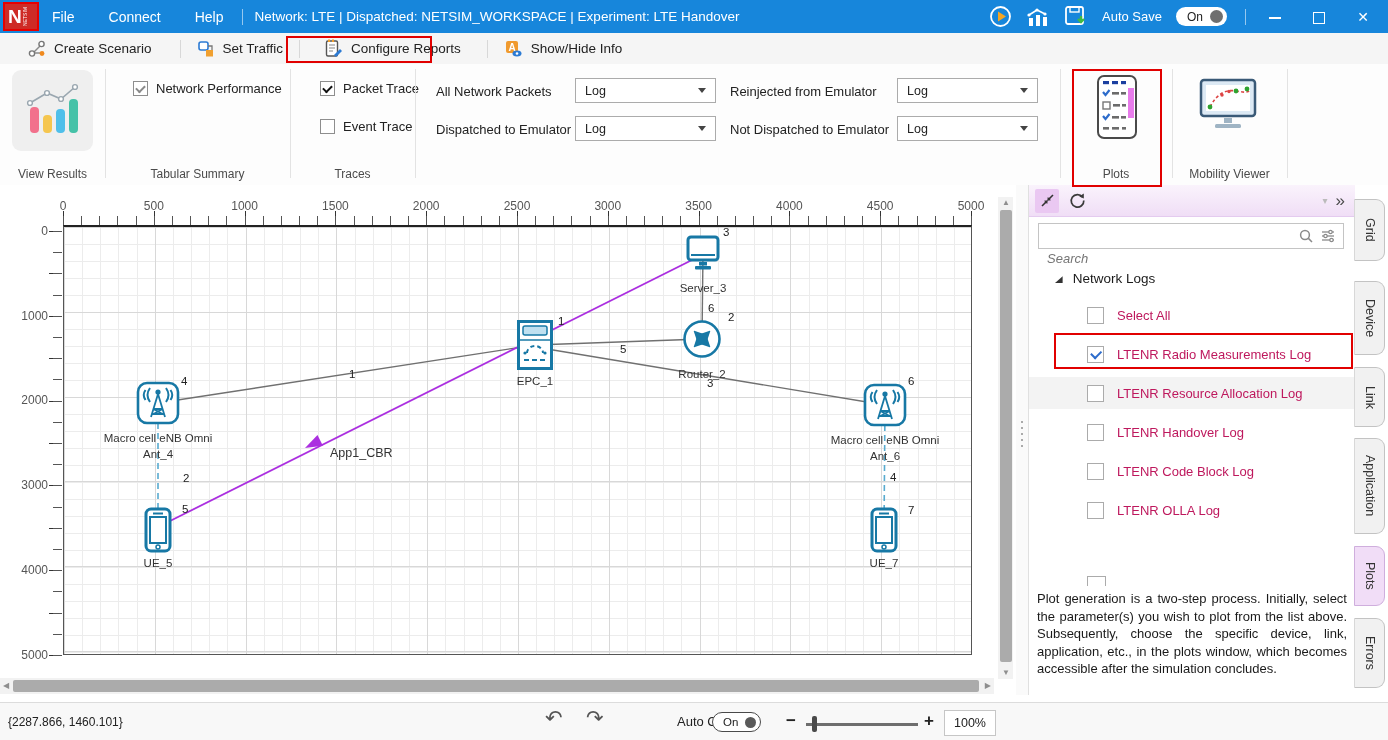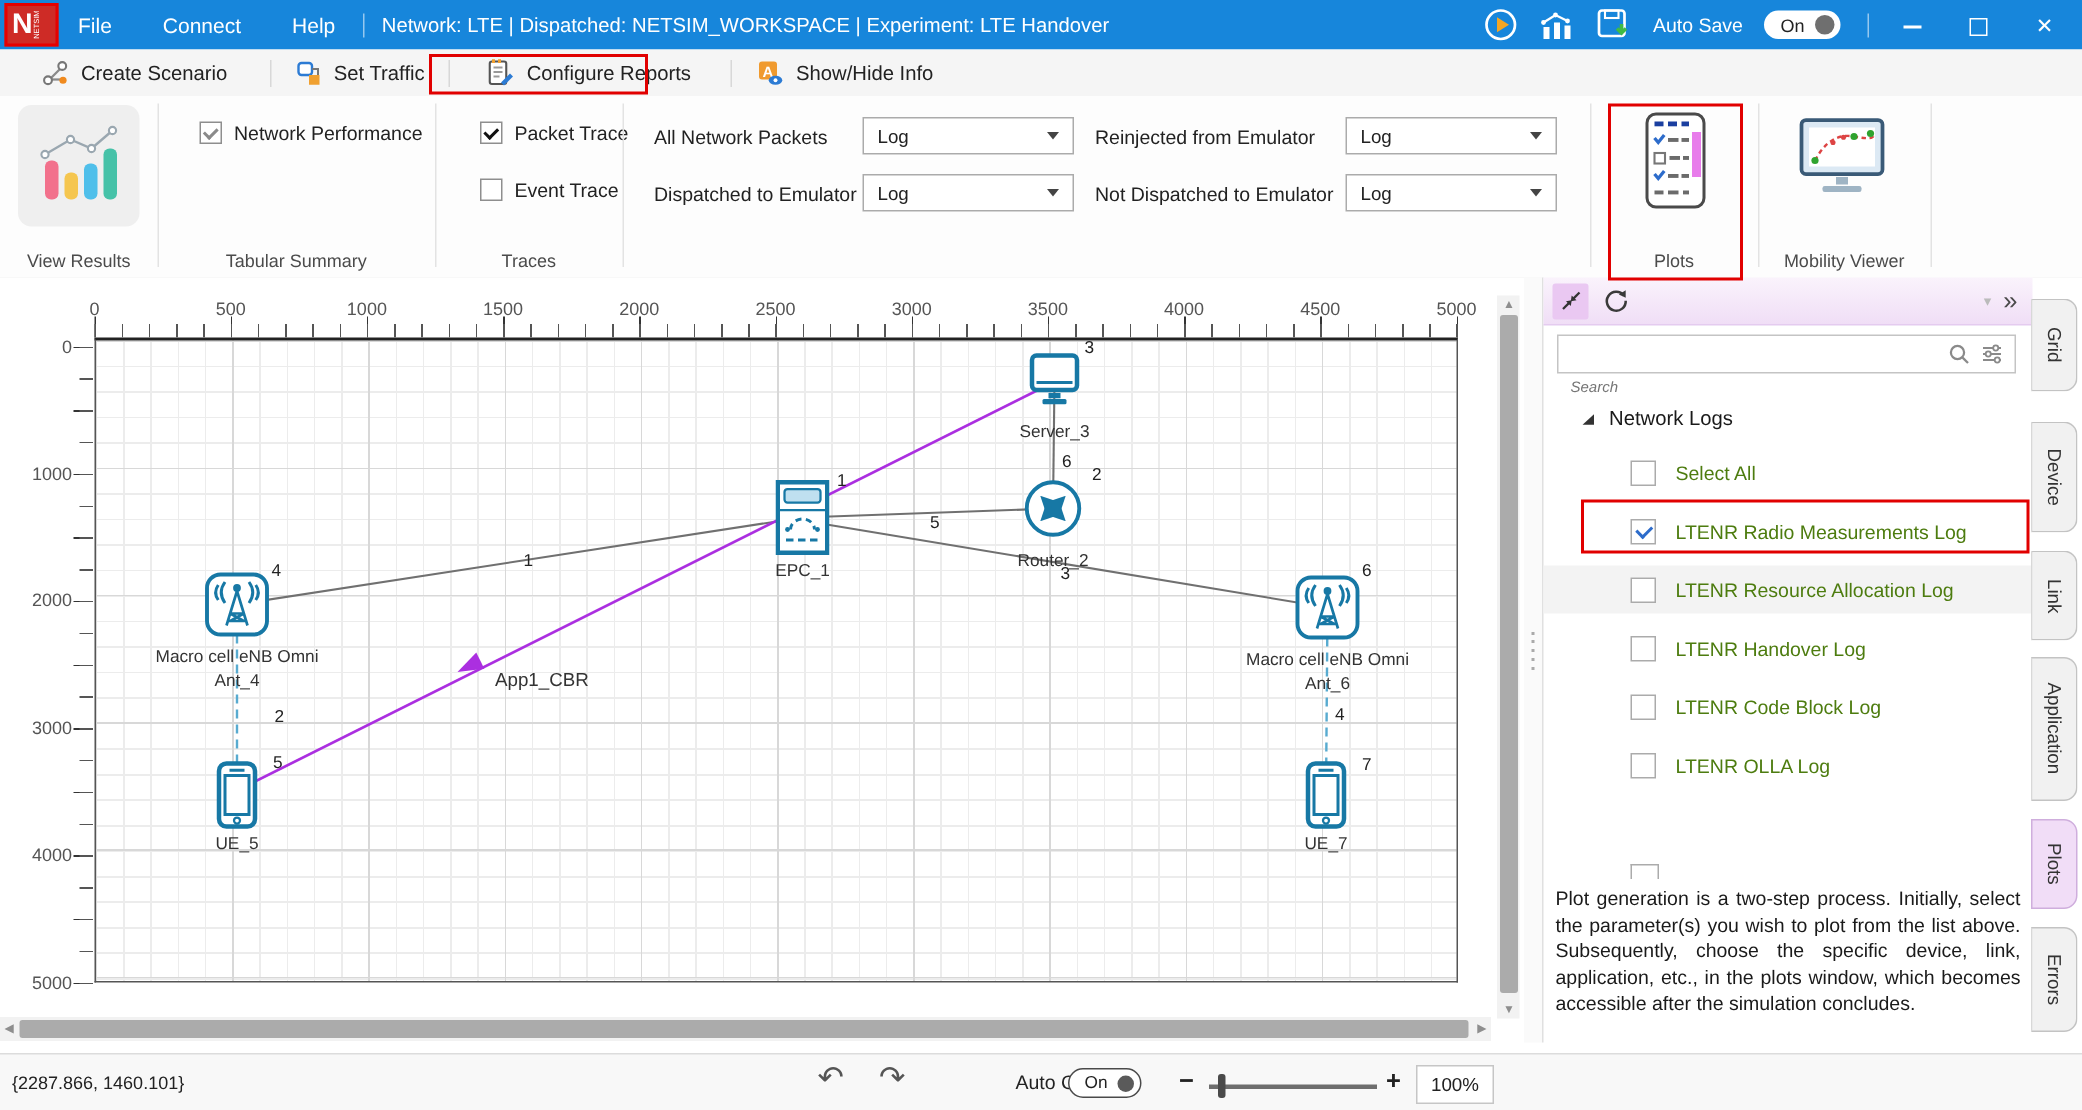--- a/index.html
+++ b/index.html
@@ -73,29 +73,29 @@
   .splitter .dots{position:absolute;left:5px;top:236px;width:2px;height:26px;
     background:repeating-linear-gradient(to bottom,#AAA 0 2px,transparent 2px 6px);}
   
   .panel{position:absolute;left:1028px;top:0;width:326px;height:510px;background:#fff;border-left:1px solid #E0E0E0;}
   .phead{position:absolute;left:0;top:0;width:100%;height:31px;background:linear-gradient(#FAF3FC,#F0DEF6);
     border-bottom:1px solid #E4CBEF;display:flex;align-items:center;}
   .ph-btn{width:24px;height:24px;margin-left:6px;display:flex;align-items:center;justify-content:center;}
   .ph-btn.active{background:#EAC8F2;border-radius:2px;}
   .searchbox{position:absolute;left:9px;top:38px;width:306px;height:26px;border:1px solid #C4C4C4;background:#fff;
     box-sizing:border-box;display:flex;align-items:center;}
-  .searchbox input{border:none;outline:none;flex:1;font-size:10px;font-style:italic;color:#404040;padding:0 8px;
+  .searchbox input{border:none;outline:none;flex:1;font-size:13px;font-style:italic;color:#404040;padding:0 8px;
     font-family:"Liberation Sans",sans-serif;background:transparent;margin-top:44px;}
   .tree-root{position:absolute;left:26px;top:86px;display:flex;align-items:center;gap:10px;font-size:13.5px;color:#1a1a1a;}
   .expander{font-size:10px;color:#333;transform:scaleY(.9);}
   .prow{position:absolute;left:0;width:100%;height:32px;display:flex;align-items:center;}
   .prow .cbx{width:17px;height:17px;border:1px solid #ABABAB;background:#fff;box-sizing:border-box;margin-left:58px;position:relative;flex:none;}
   .prow .cbx.checked::after{content:"";position:absolute;left:2.5px;top:3px;width:8px;height:4.5px;
     border-left:2.4px solid #2D6CCB;border-bottom:2.4px solid #2D6CCB;transform:rotate(-45deg);}
-  .prow .plabel{font-size:13px;color:#4d7c0f;margin-left:13px;}
+  .prow .plabel{font-size:13px;color:#be185d;margin-left:13px;}
   .hl{background:#F3F3F3;}
   .pdesc{position:absolute;left:8px;top:405px;width:310px;font-size:13px;line-height:17.5px;color:#1a1a1a;text-align:justify;}
   .halfcb{position:absolute;left:58px;top:391px;width:17px;height:9px;border:1px solid #ABABAB;border-bottom:none;background:#fff;}
   
   .vtab{position:absolute;left:1354px;width:31px;background:#F1F1F1;border:1px solid #C3C3C3;border-left:1px solid #D8D8D8;
     border-radius:0 9px 9px 0;box-sizing:border-box;display:flex;align-items:center;justify-content:center;
     writing-mode:vertical-rl;font-size:12.5px;color:#333;}
   .vtab.active{background:#F1DDF7;border-color:#CFAEDD;}
   
   .statusbar{position:absolute;left:0;top:702px;width:100%;height:38px;background:#F8F8F8;border-top:1px solid #DCDCDC;}

